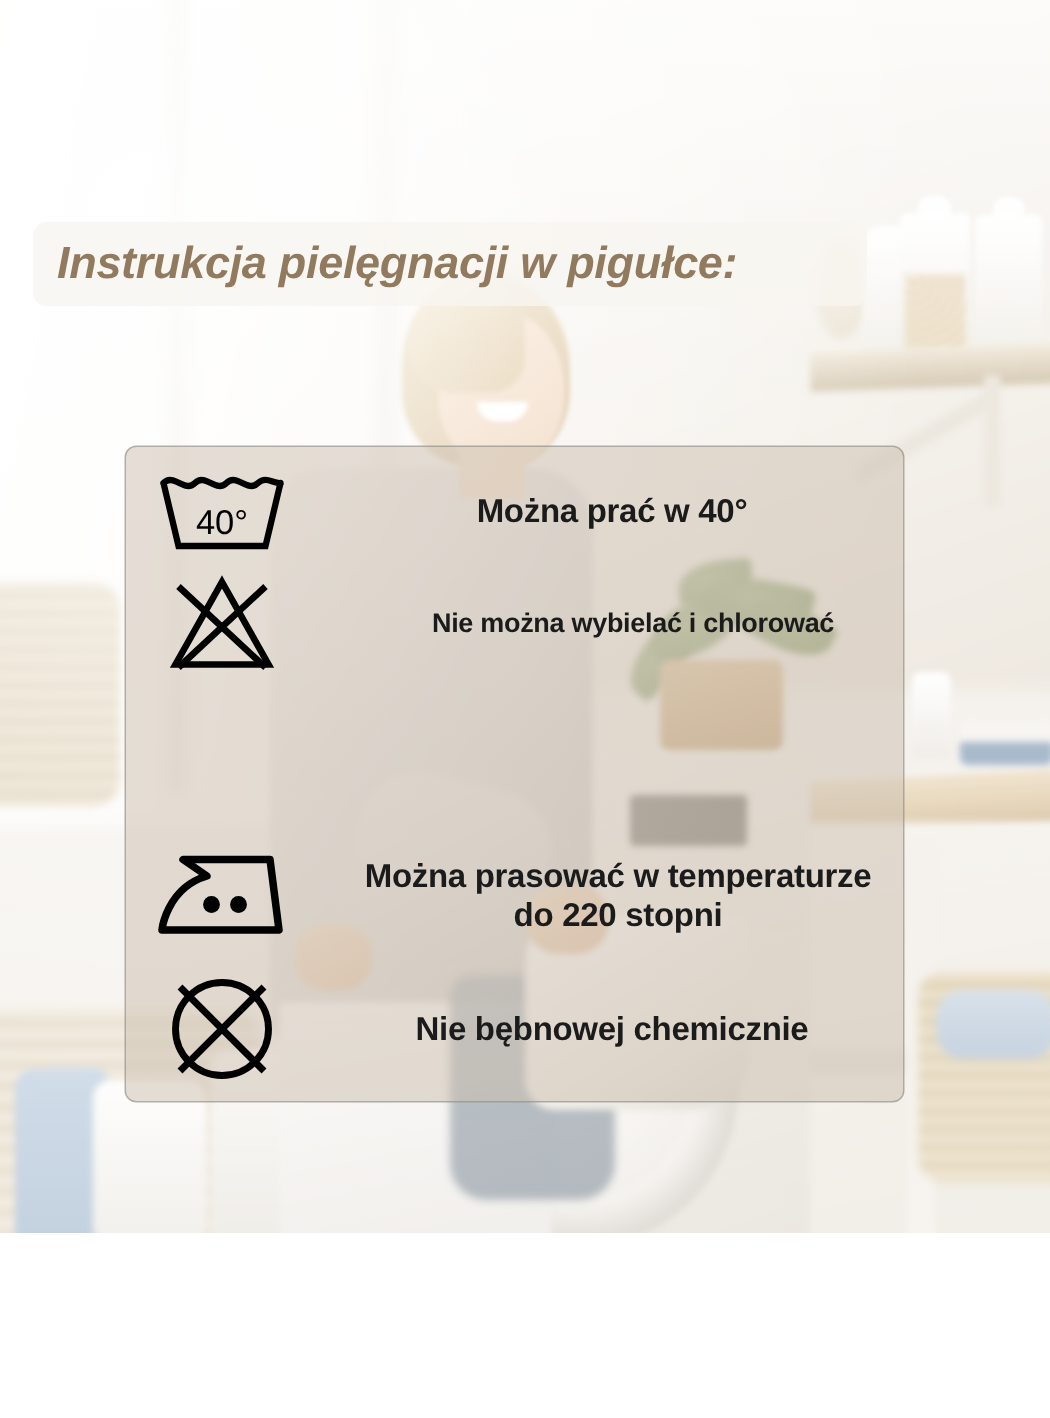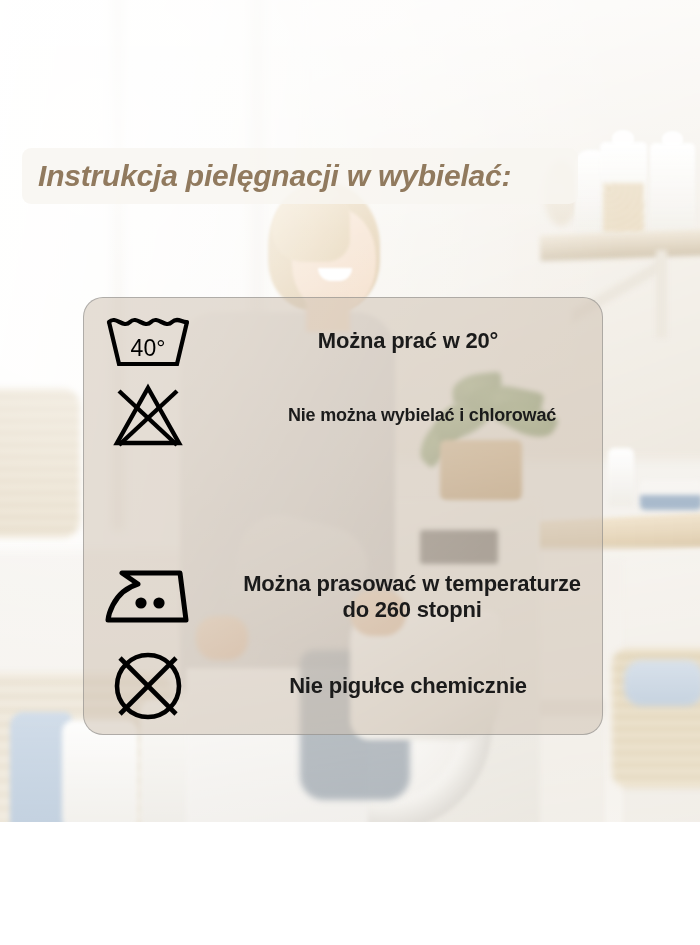--- a/index.html
+++ b/index.html
@@ -344,21 +344,21 @@
 
   
   .care-panel {
     position: absolute;
     left: 83px;
     top: 297px;
     width: 520px;
     height: 438px;
     background: rgba(206, 192, 176, 0.52);
     border: 1.5px solid rgba(132, 132, 132, 0.55);
-    border-radius: 20px;
+    border-radius: 8px;
     box-sizing: border-box;
   }
 
   
   .care-row {
     position: absolute;
     left: 0;
     width: 520px;
     display: flex;
     align-items: center;
@@ -453,34 +453,34 @@
     <div class="photo-layer bg-arm"></div>
     <div class="photo-layer bg-laundry-held2"></div>
     <div class="photo-layer bg-laundry-held"></div>
     <div class="photo-layer bg-hand"></div>
     <div class="photo-layer bg-hand2"></div>
 
     <div class="photo-layer photo-haze"></div>
   </div>
 
   <div class="title-band">
-    <div class="title-text">Instrukcja pielęgnacji w wybielać:</div>
+    <div class="title-text">Instrukcja pielęgnacji w pigułce:</div>
   </div>
 
   <div class="care-panel">
 
     <div class="care-row row-0">
       <div class="icon-cell">
         <svg width="86" height="54" viewBox="0 0 86 54" aria-hidden="true">
           <path d="M4 8 L14 50 L72 50 L82 8" fill="none" stroke="#000" stroke-width="4.2" stroke-linejoin="miter"></path>
           <path d="M4 8 C11 1, 18 15, 25 8 C32 1, 39 15, 46 8 C53 1, 60 15, 67 8 C72.5 3, 77 8.5, 82 8" fill="none" stroke="#000" stroke-width="4.2" stroke-linecap="round"></path>
           <text x="43" y="42" text-anchor="middle" font-family="'Liberation Sans', sans-serif" font-size="23" fill="#000">40°</text>
         </svg>
       </div>
-      <div class="label-cell">Można prać w 20°</div>
+      <div class="label-cell">Można prać w 40°</div>
     </div>
 
     <div class="care-row row-1">
       <div class="icon-cell">
         <svg width="72" height="66" viewBox="0 0 72 66" aria-hidden="true">
           <path d="M36 5 L67 60 L5 60 Z" fill="none" stroke="#000" stroke-width="4.4" stroke-linejoin="miter"></path>
           <line x1="7" y1="8" x2="65" y2="62" stroke="#000" stroke-width="4.4" stroke-linecap="butt"></line>
           <line x1="65" y1="8" x2="7" y2="62" stroke="#000" stroke-width="4.4" stroke-linecap="butt"></line>
         </svg>
       </div>
@@ -490,28 +490,28 @@
 
     <div class="care-row row-3">
       <div class="icon-cell">
         <svg width="92" height="62" viewBox="0 0 92 62" aria-hidden="true">
           <path d="M20 7 L78 7 L84 54 L6 54 C6 54, 9 26, 36 18 L20 7 Z" fill="none" stroke="#000" stroke-width="5" stroke-linejoin="round"></path>
           <circle cx="39" cy="37" r="5.6" fill="#000"></circle>
           <circle cx="57" cy="37" r="5.6" fill="#000"></circle>
         </svg>
       </div>
       <div class="label-cell">Można prasować w temperaturze
-do 260 stopni</div>
+do 220 stopni</div>
     </div>
 
     <div class="care-row row-4">
       <div class="icon-cell">
         <svg width="76" height="76" viewBox="0 0 76 76" aria-hidden="true">
           <circle cx="38" cy="38" r="31" fill="none" stroke="#000" stroke-width="4.6"></circle>
           <line x1="10" y1="10" x2="66" y2="66" stroke="#000" stroke-width="4.6"></line>
           <line x1="66" y1="10" x2="10" y2="66" stroke="#000" stroke-width="4.6"></line>
         </svg>
       </div>
-      <div class="label-cell">Nie pigułce chemicznie</div>
+      <div class="label-cell">Nie bębnowej chemicznie</div>
     </div>
 
   </div>
 </div>
 
 </body></html>

